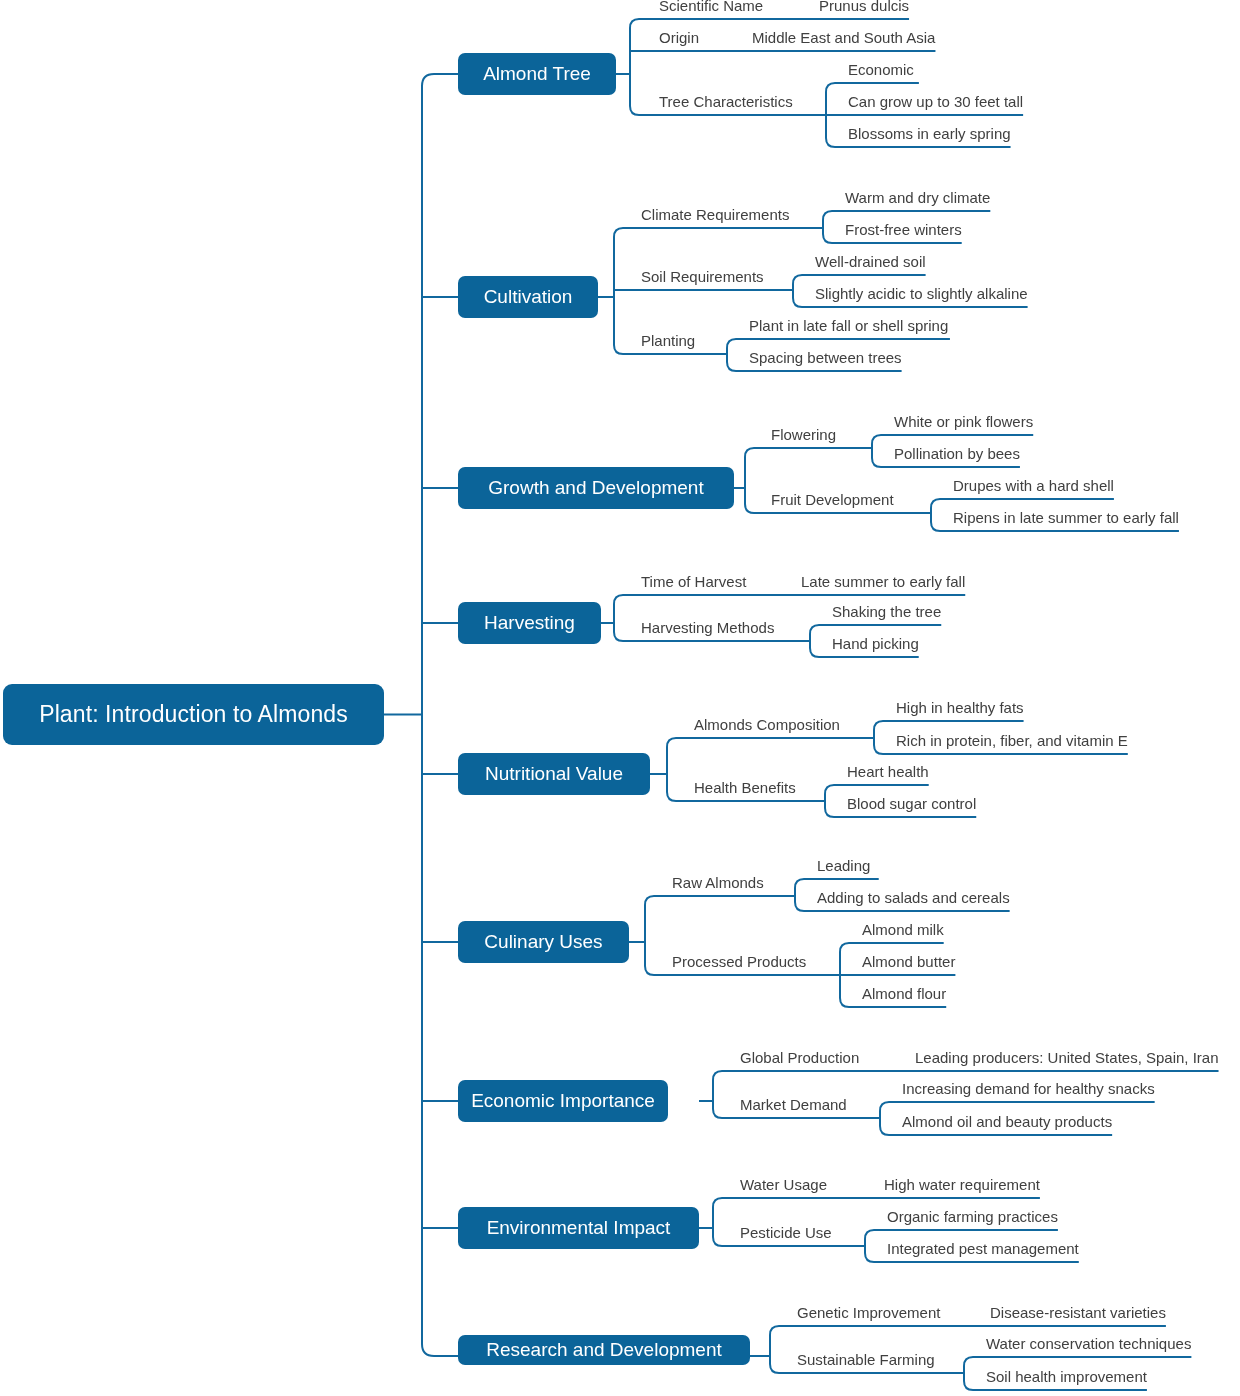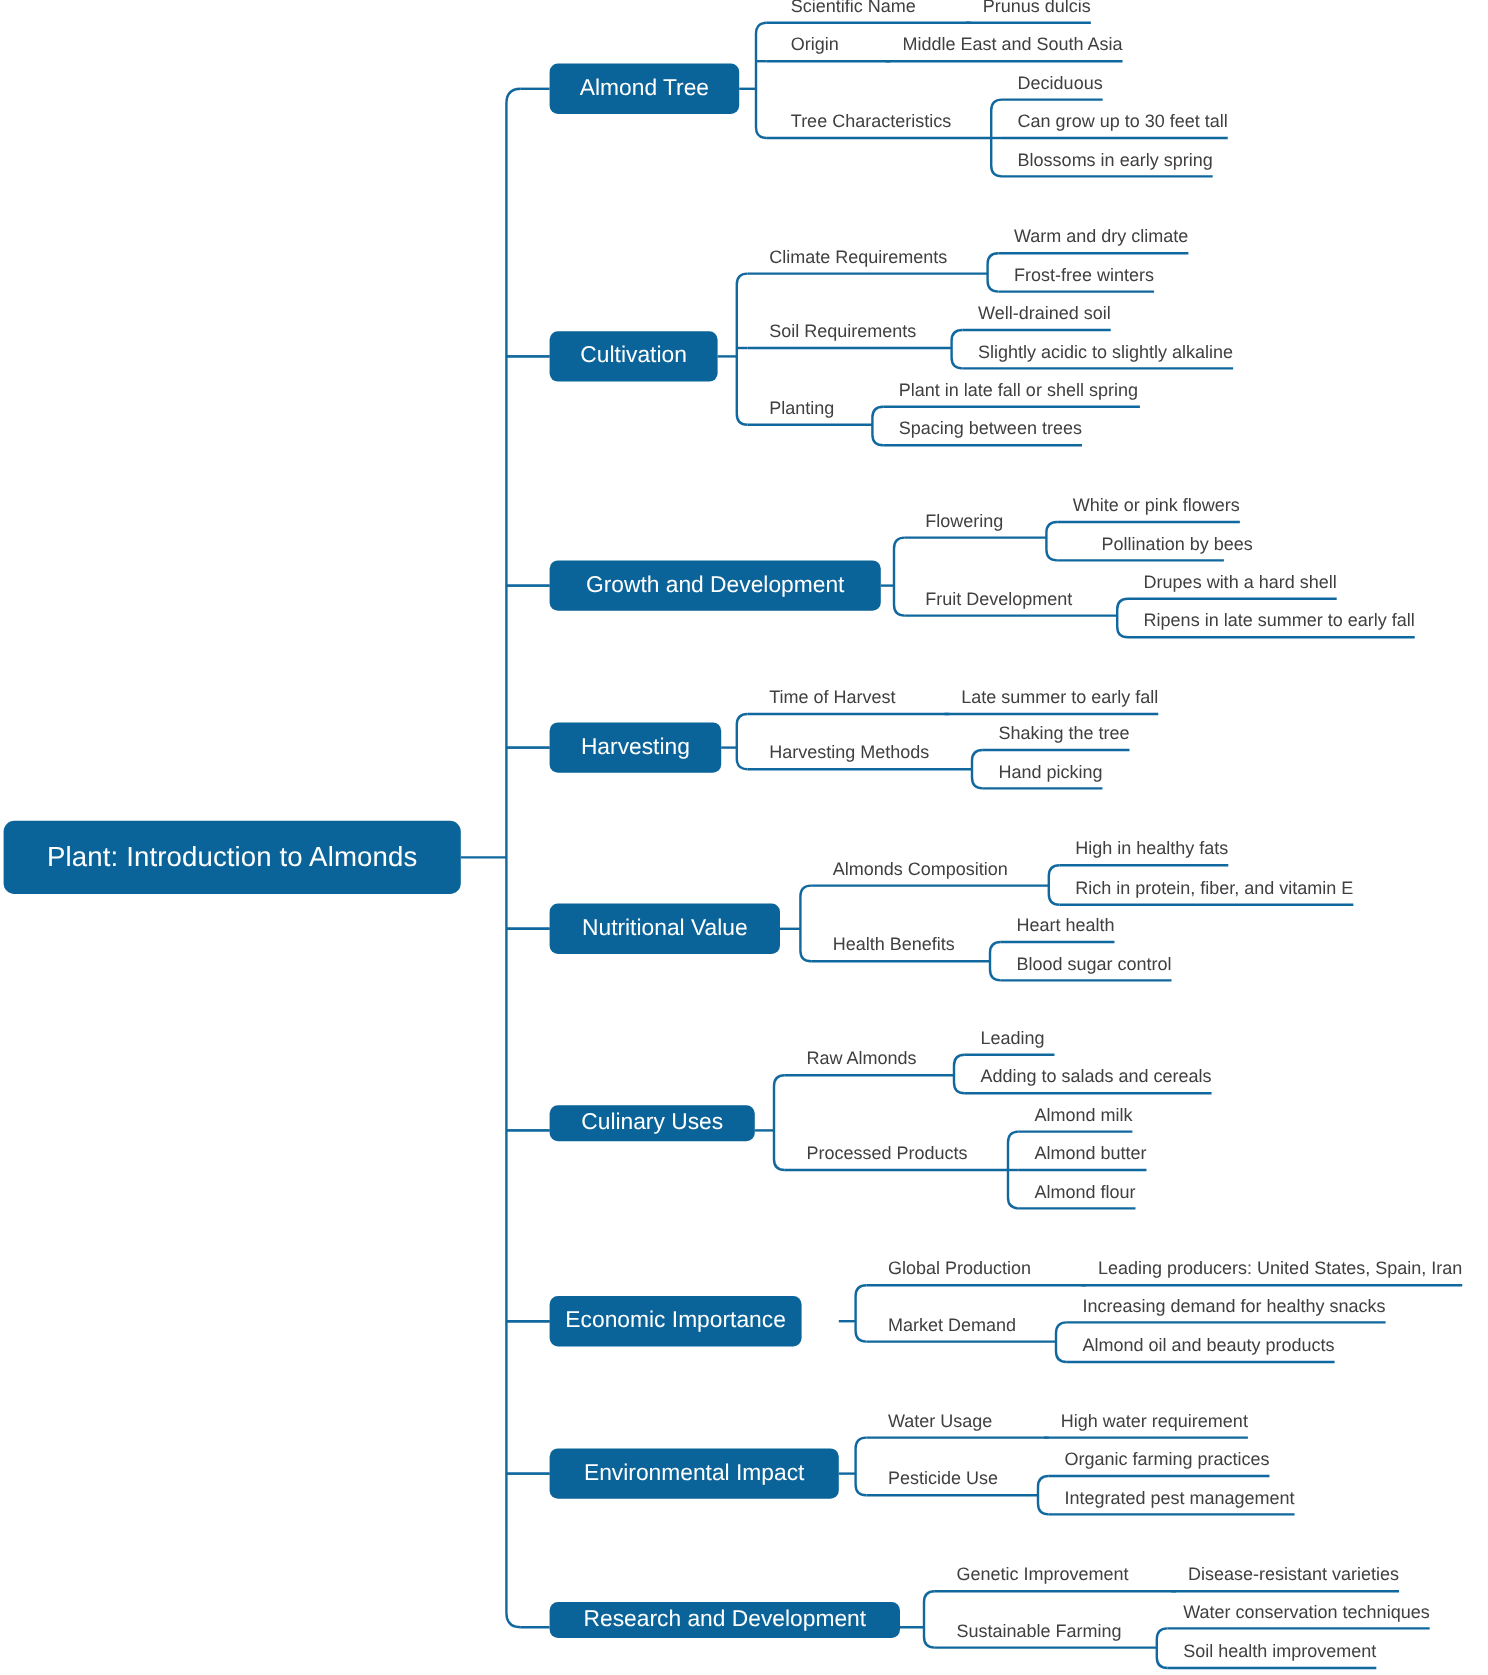--- a/index.html
+++ b/index.html
@@ -194,46 +194,46 @@
     </svg>
 
   <div class="root-node" style="left: 3px; top: 684px; width: 381px; height: 61px;">Plant: Introduction to Almonds</div>
 
   <div id="l1-layer">
       <div class="l1-node" style="left: 458px; top: 53px; width: 158px; height: 42px;">Almond Tree</div>
       <div class="l1-node" style="left: 458px; top: 276px; width: 140px; height: 42px;">Cultivation</div>
       <div class="l1-node" style="left: 458px; top: 467px; width: 276px; height: 42px;">Growth and Development</div>
       <div class="l1-node" style="left: 458px; top: 602px; width: 143px; height: 42px;">Harvesting</div>
       <div class="l1-node" style="left: 458px; top: 753px; width: 192px; height: 42px;">Nutritional Value</div>
-      <div class="l1-node" style="left: 458px; top: 921px; width: 171px; height: 30px;">Culinary Uses</div>
+      <div class="l1-node" style="left: 458px; top: 921px; width: 171px; height: 42px;">Culinary Uses</div>
       <div class="l1-node" style="left: 458px; top: 1080px; width: 210px; height: 42px;">Economic Importance</div>
       <div class="l1-node" style="left: 458px; top: 1207px; width: 241px; height: 42px;">Environmental Impact</div>
       <div class="l1-node" style="left: 458px; top: 1335px; width: 292px; height: 30px;">Research and Development</div>
     </div>
   <div id="text-layer">
       <div class="txt l2" style="left: 659px; top: 13px;">Scientific Name</div>
       <div class="txt l3" style="left: 819px; top: 13px;">Prunus dulcis</div>
       <div class="txt l2" style="left: 659px; top: 45px;">Origin</div>
       <div class="txt l3" style="left: 752px; top: 45px;">Middle East and South Asia</div>
       <div class="txt l2" style="left: 659px; top: 109px;">Tree Characteristics</div>
-      <div class="txt l3" style="left: 848px; top: 77px;">Deciduous</div>
+      <div class="txt l3" style="left: 848px; top: 77px;">Economic</div>
       <div class="txt l3" style="left: 848px; top: 109px;">Can grow up to 30 feet tall</div>
       <div class="txt l3" style="left: 848px; top: 141px;">Blossoms in early spring</div>
       <div class="txt l2" style="left: 641px; top: 222px;">Climate Requirements</div>
       <div class="txt l3" style="left: 845px; top: 205px;">Warm and dry climate</div>
       <div class="txt l3" style="left: 845px; top: 237px;">Frost-free winters</div>
       <div class="txt l2" style="left: 641px; top: 284px;">Soil Requirements</div>
       <div class="txt l3" style="left: 815px; top: 269px;">Well-drained soil</div>
       <div class="txt l3" style="left: 815px; top: 301px;">Slightly acidic to slightly alkaline</div>
       <div class="txt l2" style="left: 641px; top: 348px;">Planting</div>
       <div class="txt l3" style="left: 749px; top: 333px;">Plant in late fall or shell spring</div>
       <div class="txt l3" style="left: 749px; top: 365px;">Spacing between trees</div>
       <div class="txt l2" style="left: 771px; top: 442px;">Flowering</div>
       <div class="txt l3" style="left: 894px; top: 429px;">White or pink flowers</div>
-      <div class="txt l3" style="left: 894px; top: 461px; margin-left: 24px;">Pollination by bees</div>
+      <div class="txt l3" style="left: 894px; top: 461px;">Pollination by bees</div>
       <div class="txt l2" style="left: 771px; top: 507px;">Fruit Development</div>
       <div class="txt l3" style="left: 953px; top: 493px;">Drupes with a hard shell</div>
       <div class="txt l3" style="left: 953px; top: 525px;">Ripens in late summer to early fall</div>
       <div class="txt l2" style="left: 641px; top: 589px;">Time of Harvest</div>
       <div class="txt l3" style="left: 801px; top: 589px;">Late summer to early fall</div>
       <div class="txt l2" style="left: 641px; top: 635px;">Harvesting Methods</div>
       <div class="txt l3" style="left: 832px; top: 619px;">Shaking the tree</div>
       <div class="txt l3" style="left: 832px; top: 651px;">Hand picking</div>
       <div class="txt l2" style="left: 694px; top: 732px;">Almonds Composition</div>
       <div class="txt l3" style="left: 896px; top: 715px;">High in healthy fats</div>

